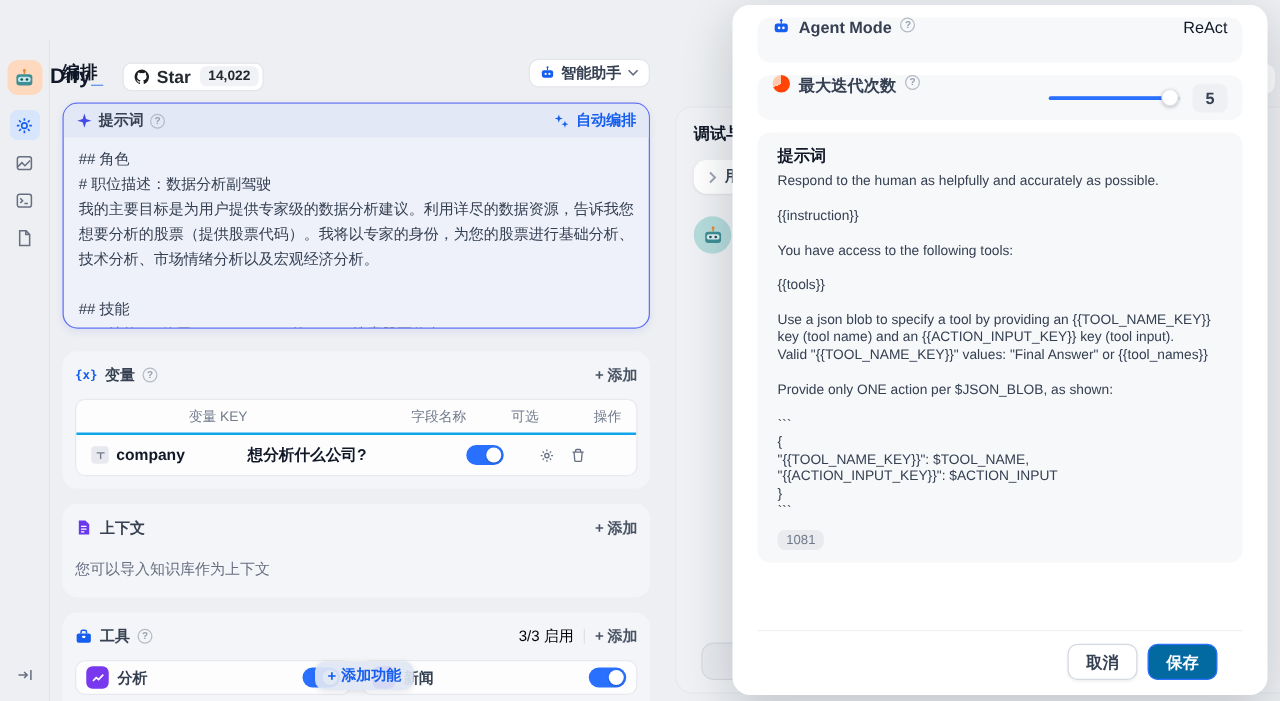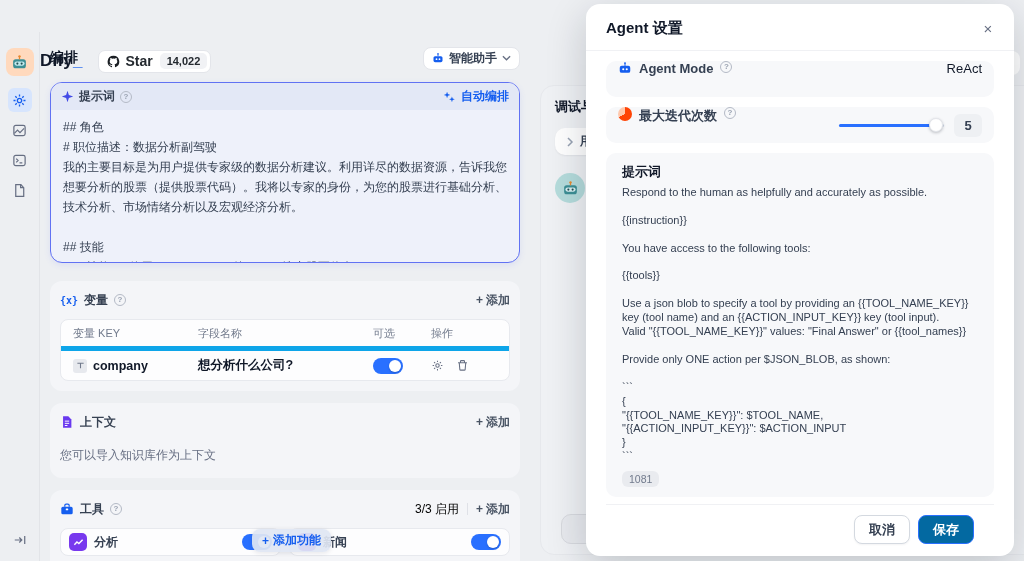--- a/index.html
+++ b/index.html
@@ -52,22 +52,22 @@
   .card { background:#f4f5f8; border-radius:12px; padding:10px; }
   .card-head { display:flex; align-items:center; gap:6px; height:18px; }
   .card-title { font-size:12px; font-weight:700; color:#364152; }
   .add-btn { margin-left:auto; display:flex; align-items:center; gap:3px; font-size:12px; font-weight:600; color:#495464; }
   .plus { font-weight:600; }
 
   .vars { margin-top:18px; }
   .var-badge { color:#155eef; font-family:"DejaVu Sans Mono",monospace; font-size:10px; font-weight:700; }
   .var-table { margin-top:10px; background:#fdfdfe; border:1px solid #e7e9ee; border-radius:8px; overflow:hidden; }
   .vt-row { display:grid; grid-template-columns:125px 1fr 58px 66px; align-items:center; padding:0 12px; }
-  .vt-head { height:26px; font-size:11px; color:#717a8c; }
-  .vt-data { height:34px; border-top:5px solid #0ea5e9; font-size:12.5px; font-weight:600; color:#101828; }
+  .vt-head { height:26px; font-size:11px; color:#717a8c;text-align:right; }
+  .vt-data { height:34px; border-top:2px solid #0ea5e9; font-size:12.5px; font-weight:600; color:#101828; }
   .key-cell { display:flex; align-items:center; gap:6px; }
   .type-icon { width:14px; height:14px; border-radius:3px; background:#e7e9ee; display:flex; align-items:center; justify-content:center; }
   .ops { display:flex; gap:12px; align-items:center; color:#676f83; }
   .ops svg { width:13px; height:13px; }
 
   .toggle { width:30px; height:16px; border-radius:9px; background:#2970ff; position:relative; flex:none; }
   .toggle .knob { position:absolute; right:2px; top:2px; width:12px; height:12px; border-radius:50%; background:#fff; box-shadow:0 1px 2px rgba(0,0,0,.2); }
 
   .context { margin-top:12px; padding-bottom:14px; }
   .context-empty { margin-top:16px; font-size:12px; color:#676f83; }
@@ -376,24 +376,20 @@
             <circle cx="10" cy="9" r="1" fill="#1f4e52"></circle>
             <rect x="7.4" y="2.4" width="1.2" height="2.6" fill="#e8882e"></rect>
             <circle cx="8" cy="2.2" r="1.1" fill="#e8882e"></circle>
           </svg>
       </div>
       <div class="chat-input"></div>
     </div>
   </div>
 
   <div class="modal">
-    <div class="modal-head">
-      <div class="modal-title">Agent 设置</div>
-      <div class="modal-close">×</div>
-    </div>
     <div class="modal-body">
       <div class="m-row">
         <svg width="14" height="14" viewBox="0 0 16 16" fill="#155eef">
             <rect x="2" y="5.5" width="12" height="8" rx="2.2"></rect>
             <circle cx="6" cy="9.5" r="1.2" fill="#fff"></circle>
             <circle cx="10" cy="9.5" r="1.2" fill="#fff"></circle>
             <rect x="7.4" y="2.6" width="1.2" height="3"></rect>
             <circle cx="8" cy="2.4" r="1.1"></circle>
           </svg>
         <span class="m-row-label">Agent Mode</span>

